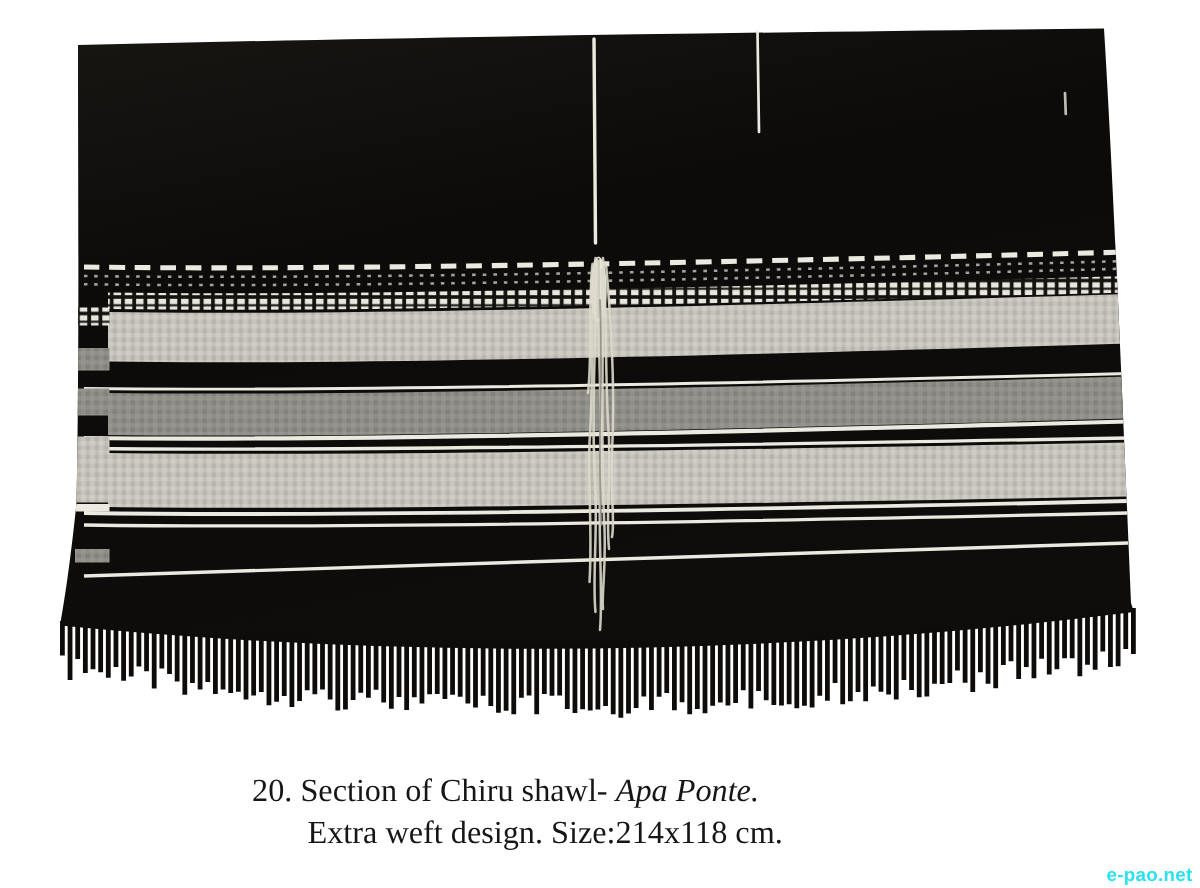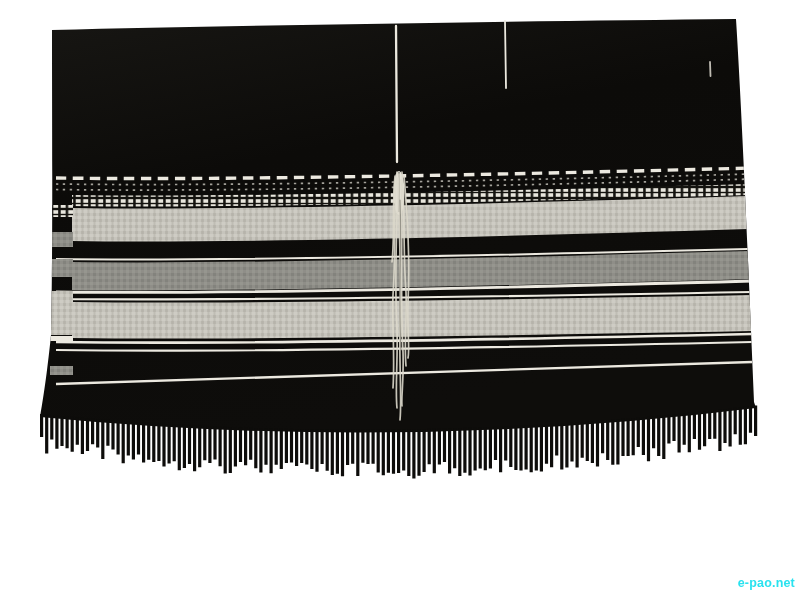--- a/index.html
+++ b/index.html
@@ -115,15 +115,21 @@
           <path class="strand" d="M395,176 C392,205 395,235 392,262"></path>
           <path class="strand" d="M404,176 C408,220 410,262 408,302 C407,332 410,348 408,358"></path>
           <path class="strand" d="M398,178 C397,228 394,278 397,328 C398,362 395,388 397,408"></path>
           <path class="strand" d="M401,180 C403,238 400,296 403,352 C404,382 401,396 402,406"></path>
           <path class="strand dark" d="M400,200 C402,250 398,300 401,350"></path>
         </g>
       </g>
     </svg>
   </figure>
 
+  <figcaption class="caption">
+    <div class="cap1">
+      <span>20. Section of Chiru shawl- </span><span class="it">Apa Ponte.</span>
+    </div>
+    <div class="cap2">Extra weft design. Size:214x118 cm.</div>
+  </figcaption>
 
   <a class="watermark" href="#">e-pao.net</a>
 </div>
 
 </body></html>

